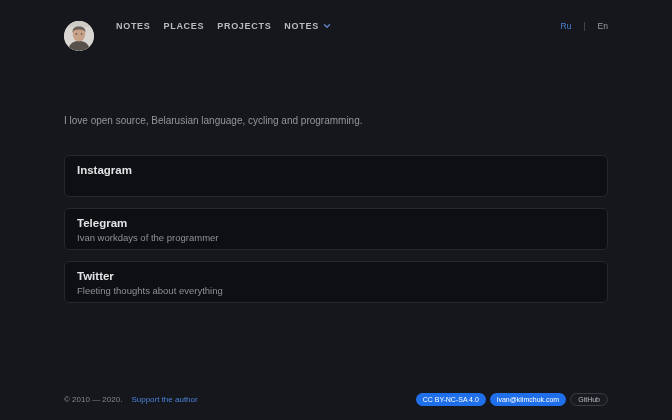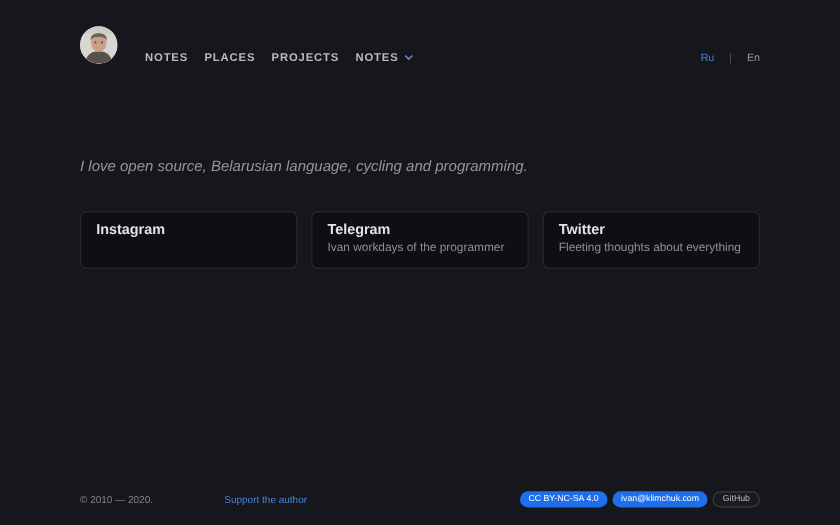--- a/index.html
+++ b/index.html
@@ -9,21 +9,21 @@
     font-family: "Liberation Sans", sans-serif;
     color: #d8d9dc;
     position: relative;
     overflow: hidden;
   }
   .container { padding: 0 64px; }
 
   
   .header {
     display: flex;
-    align-items: flex-end;
+    align-items: flex-start;
     padding: 21px 64px 0 64px;
     height: 51px;
   }
   .avatar {
     width: 30px; height: 30px;
     border-radius: 50%;
     overflow: hidden;
     flex: 0 0 auto;
     background: #d8d4cf;
   }
@@ -48,31 +48,31 @@
   
   .hero { margin-top: 39px; }
   .hero-title {
     font-size: 22px;
     line-height: 23px;
     font-weight: 700;
     letter-spacing: -0.3px;
     color: #d8d9dc;
   }
   .hero-subtitle {
-    margin-top: 13px;
-    font-size: 12px;
+    margin-top: 2px;
+    font-size: 10px;
     color: #94969b;
-    font-style: italic;
   }
 
   
   .cards {
     display: flex;
     gap: 11px;
     margin-top: 29px;
+    flex-direction: column;
   }
   .card {
     flex: 1 1 0;
     background: #0e0f12;
     border: 1px solid #26282e;
     border-radius: 5px;
     padding: 8px 12px 10px 12px;
     cursor: pointer;
     min-height: 42px;
   }
@@ -87,21 +87,20 @@
     color: #8e9095;
   }
 
   
   .footer {
     position: absolute;
     left: 64px; right: 64px; bottom: 14px;
     display: flex;
     align-items: center;
     font-size: 8px;
-    gap: 48px;
   }
   .copyright { color: #85878d; }
   .support-link { color: #4a82d9; margin-left: 9px; cursor: pointer; }
   .badges { margin-left: auto; display: flex; align-items: center; gap: 4px; }
   .badge {
     font-size: 7px;
     line-height: 1;
     padding: 3px 7px;
     border-radius: 999px;
     white-space: nowrap;

